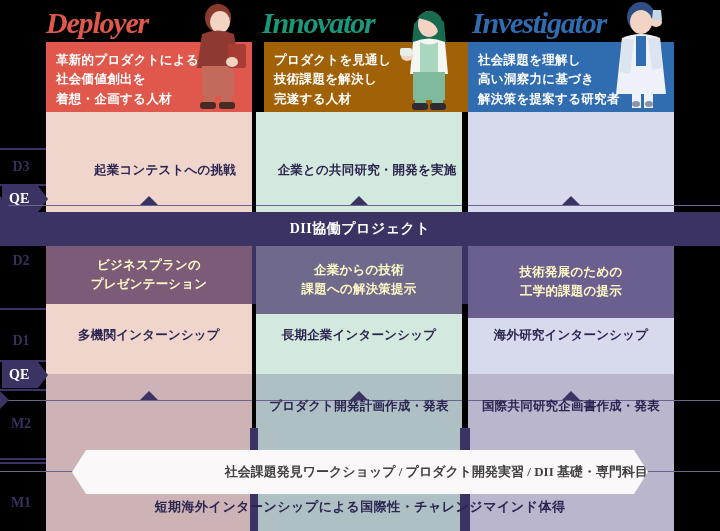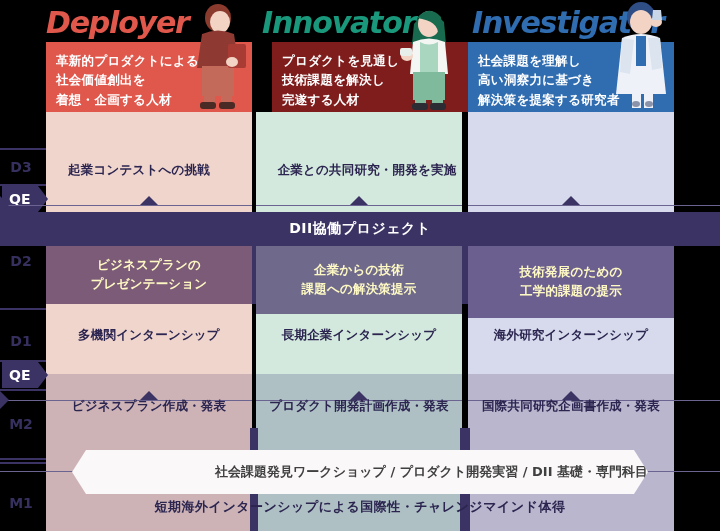--- a/index.html
+++ b/index.html
@@ -1,18 +1,18 @@
 <!DOCTYPE html>
 <html><head>
 <meta charset="utf-8">
 <style>
   html,body{margin:0;padding:0;background:#000;}
   body{width:720px;height:531px;overflow:hidden;
        font-family:"DejaVu Sans","Liberation Sans",sans-serif;}
-  #stage{position:relative;width:720px;height:531px;background:#000;}
+  #stage{position:relative;width:720px;height:531px;background:#000;font-family:Liberation Serif, serif;}
 
   
   .hdr{position:absolute;top:42px;height:70px;width:206px;}
   .hdr .inner{width:100%;height:100%;box-sizing:border-box;
      padding:9px 0 0 10px;color:#fff;font-size:12.5px;line-height:1.55;
      font-weight:bold;letter-spacing:.3px;}
   .htitle{position:absolute;top:4px;left:0;font-size:30px;font-weight:bold;
      font-style:italic;letter-spacing:-1.2px;line-height:1;}
 
   
@@ -64,21 +64,21 @@
   <div class="htitle" style="left:46px;top:8px;color:#e0574c;">Deployer</div>
   <div class="hdr" style="left:46px;background:#e0574c;">
     <div class="inner">
       <div>革新的プロダクトによる</div>
       <div>社会価値創出を</div>
       <div>着想・企画する人材</div>
     </div>
   </div>
 
   <div class="htitle" style="left:262px;top:8px;color:#19987c;">Innovator</div>
-  <div class="hdr" style="left:272px;background:#7f1d1d;">
+  <div class="hdr" style="left:264px;background:#a16207;">
     <div class="inner">
       <div>プロダクトを見通し</div>
       <div>技術課題を解決し</div>
       <div>完遂する人材</div>
     </div>
   </div>
 
   <div class="htitle" style="left:472px;top:8px;color:#2f6cb0;">Investigator</div>
   <div class="hdr" style="left:468px;background:#2f6cb0;">
     <div class="inner">
@@ -169,21 +169,21 @@
   <div class="chip dim" style="top:413px;height:22px;">
     <span style="font-size:14px;">M2</span>
   </div>
   <div style="position:absolute;left:0;top:458px;width:46px;height:2px;background:#3b3363;"></div>
   <div style="position:absolute;left:0;top:462px;width:46px;height:2px;background:#3b3363;"></div>
 
   <div class="chip dim" style="top:492px;height:22px;">
     <span style="font-size:14px;">M1</span>
   </div>
 
-  <div class="box" style="left:36px;top:148px;width:206px;height:44px;">
+  <div class="box" style="left:62px;top:148px;width:206px;height:44px;">
     <span>起業コンテストへの挑戦</span>
   </div>
   <div class="box" style="left:256px;top:148px;width:222px;height:44px;">
     <span>企業との共同研究・開発を実施</span>
   </div>
 
   <div class="rule" style="left:0;top:205px;width:720px;"></div>
   <div class="tri" style="left:140px;top:196px;border-bottom:9px solid #3b3363;"></div>
   <div class="tri" style="left:350px;top:196px;border-bottom:9px solid #3b3363;"></div>
   <div class="tri" style="left:562px;top:196px;border-bottom:9px solid #3b3363;"></div>
@@ -226,23 +226,20 @@
 
   <div class="rule" style="left:0;top:400px;width:720px;"></div>
   <div class="tri" style="left:140px;top:391px;border-bottom:9px solid #3b3363;"></div>
   <div class="tri" style="left:350px;top:391px;border-bottom:9px solid #3b3363;"></div>
   <div class="tri" style="left:562px;top:391px;border-bottom:9px solid #3b3363;"></div>
   <div class="triR" style="left:0;top:391px;border-left:9px solid #3b3363;"></div>
 
   <div style="position:absolute;left:252px;top:374px;width:4px;height:60px;background:#000;"></div>
   <div style="position:absolute;left:462px;top:374px;width:6px;height:60px;background:#000;"></div>
 
-  <div class="box" style="left:46px;top:386px;width:206px;height:40px;">
-    <span>ビジネスプラン作成・発表</span>
-  </div>
   <div class="box" style="left:256px;top:386px;width:206px;height:40px;">
     <span>プロダクト開発計画作成・発表</span>
   </div>
   <div class="box" style="left:468px;top:386px;width:206px;height:40px;">
     <span>国際共同研究企画書作成・発表</span>
   </div>
 
   <div style="position:absolute;left:250px;top:428px;width:8px;height:103px;background:#3b3363;"></div>
   <div style="position:absolute;left:460px;top:428px;width:10px;height:103px;background:#3b3363;"></div>
 

